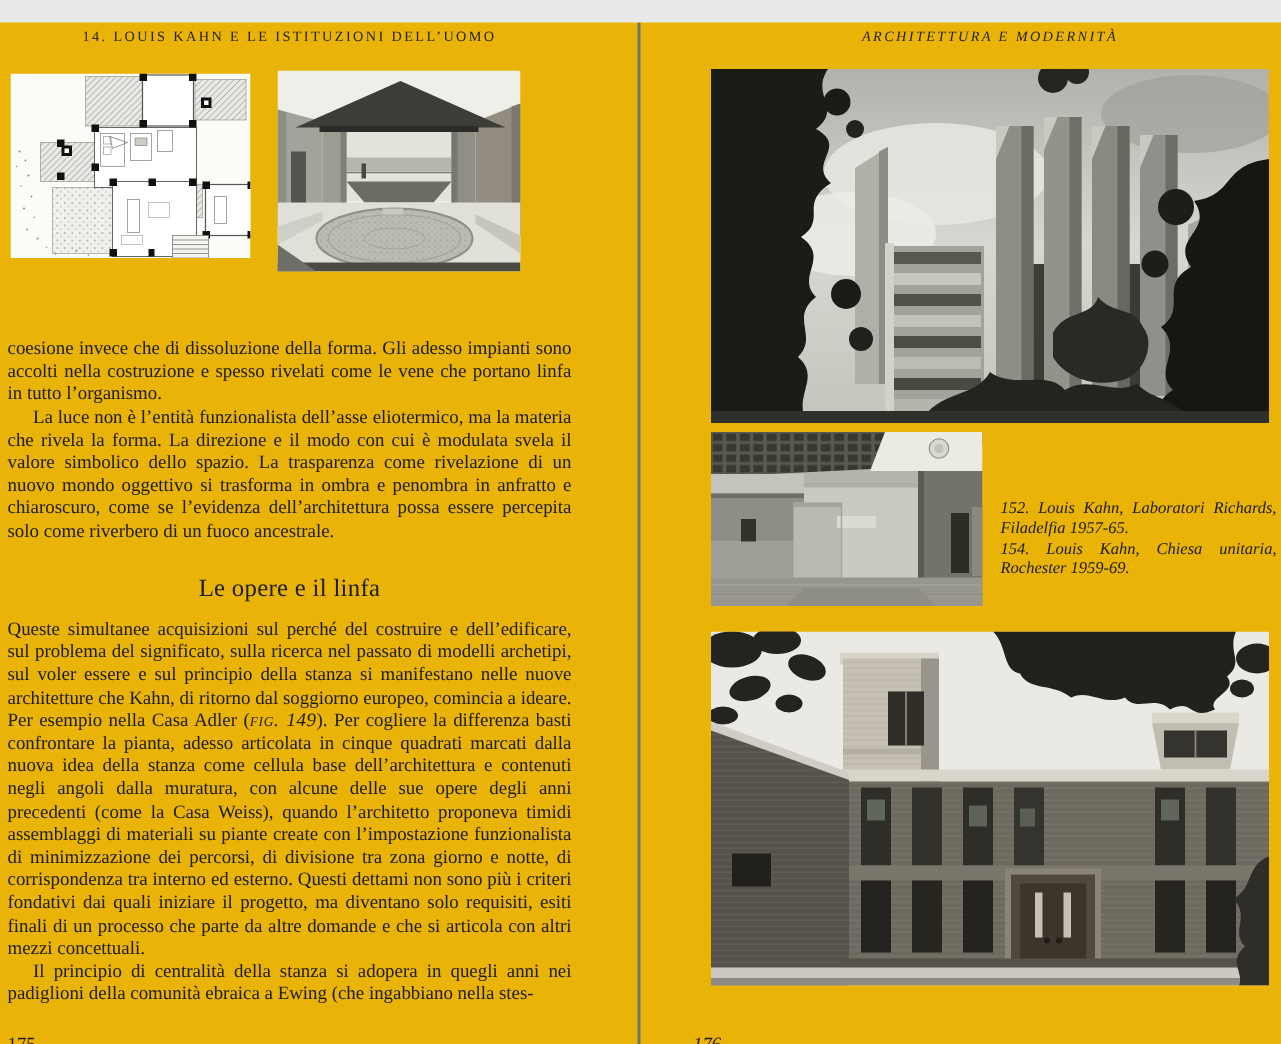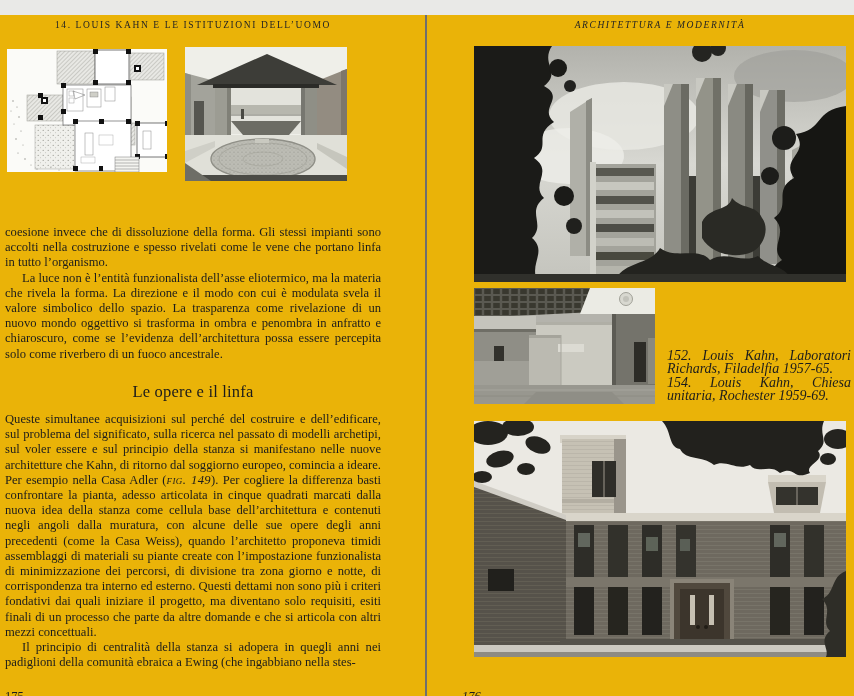--- a/index.html
+++ b/index.html
@@ -36,22 +36,22 @@
     text-align:center; font-size:16.5px; font-weight:normal;
     margin:22px 0 13px 0; letter-spacing:.2px;
   }
   .fig-ref { font-variant:small-caps; letter-spacing:.4px;font-style:italic; }
 
   .folio { position:absolute; bottom:7px; font-size:12.5px; text-align:left; }
   .page-left  .folio { left:5px;  width:376px; }
   .page-right .folio { left:34px; width:372px; }
 
   .captions-right {
-    position:absolute; left:239px; top:334px; width:184px;
-    font-size:14px; line-height:13.4px; text-align:justify;
+    position:absolute; left:239px; top:318px; width:184px;
+    font-size:11px; line-height:13.4px; text-align:justify;
   }
   .captions-right p { margin:0; }
 </style>
 </head>
 <body>
 
 <div class="spread">
 
   <div class="page page-left">
 
@@ -190,21 +190,21 @@
         <ellipse cx="78" cy="112" rx="20" ry="7" fill="none" stroke="#a2a299" stroke-width="0.6"></ellipse>
         <rect x="70" y="92" width="14" height="4" fill="#c9c9c0"></rect>
 
         <rect x="0" y="128" width="162" height="6" fill="#4b4b45"></rect>
         <polygon points="0,116 26,134 0,134" fill="#6e6e66"></polygon>
       </svg>
     </div>
 
 
     <div class="body-text">
-      <p class="noindent">coesione invece che di dissoluzione della forma. Gli stessi impianti sono accolti nella costruzione e spesso rivelati come le vene che portano linfa in tutto l’organismo.</p>
+      <p class="noindent">coesione invece che di dissoluzione della forma. Gli adesso impianti sono accolti nella costruzione e spesso rivelati come le vene che portano linfa in tutto l’organismo.</p>
       <p class="indent">La luce non è l’entità funzionalista dell’asse eliotermico, ma la materia che rivela la forma. La direzione e il modo con cui è modulata svela il valore simbolico dello spazio. La trasparenza come rivelazione di un nuovo mondo oggettivo si trasforma in ombra e penombra in anfratto e chiaroscuro, come se l’evidenza dell’architettura possa essere percepita solo come riverbero di un fuoco ancestrale.</p>
       <h2 class="section-heading">Le opere e il linfa</h2>
       <p class="noindent"><span>Queste simultanee acquisizioni sul perché del costruire e dell’edificare, sul problema del significato, sulla ricerca nel passato di modelli archetipi, sul voler essere e sul principio della stanza si manifestano nelle nuove architetture che Kahn, di ritorno dal soggiorno europeo, comincia a ideare. Per esempio nella Casa Adler (</span><span class="fig-ref">fig. 149</span><span>). Per cogliere la differenza basti confrontare la pianta, adesso articolata in cinque quadrati marcati dalla nuova idea della stanza come cellula base dell’architettura e contenuti negli angoli dalla muratura, con alcune delle sue opere degli anni precedenti (come la Casa Weiss), quando l’architetto proponeva timidi assemblaggi di materiali su piante create con l’impostazione funzionalista di minimizzazione dei percorsi, di divisione tra zona giorno e notte, di corrispondenza tra interno ed esterno. Questi dettami non sono più i criteri fondativi dai quali iniziare il progetto, ma diventano solo requisiti, esiti finali di un processo che parte da altre domande e che si articola con altri mezzi concettuali.</span></p>
       <p class="indent">Il principio di centralità della stanza si adopera in quegli anni nei padiglioni della comunità ebraica a Ewing (che ingabbiano nella stes-</p>
     </div>
 
     <div class="folio">175</div>
   </div>
 
   <div class="page-divider"></div>

